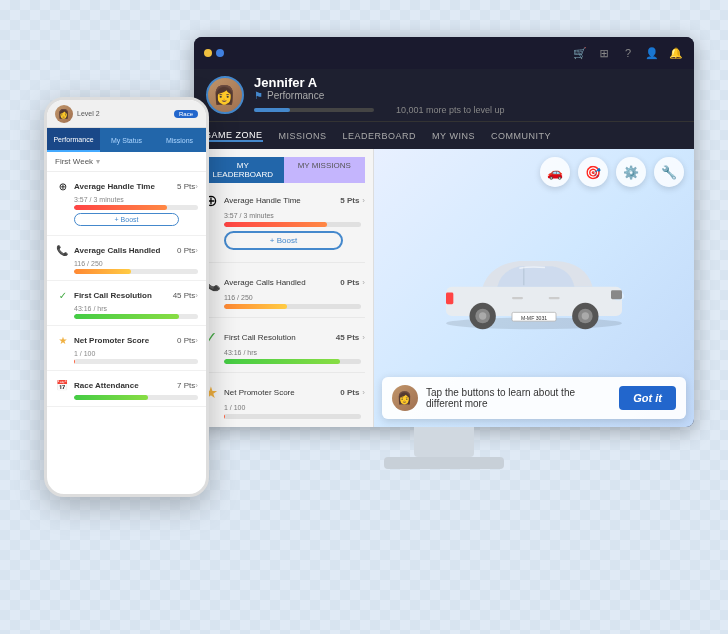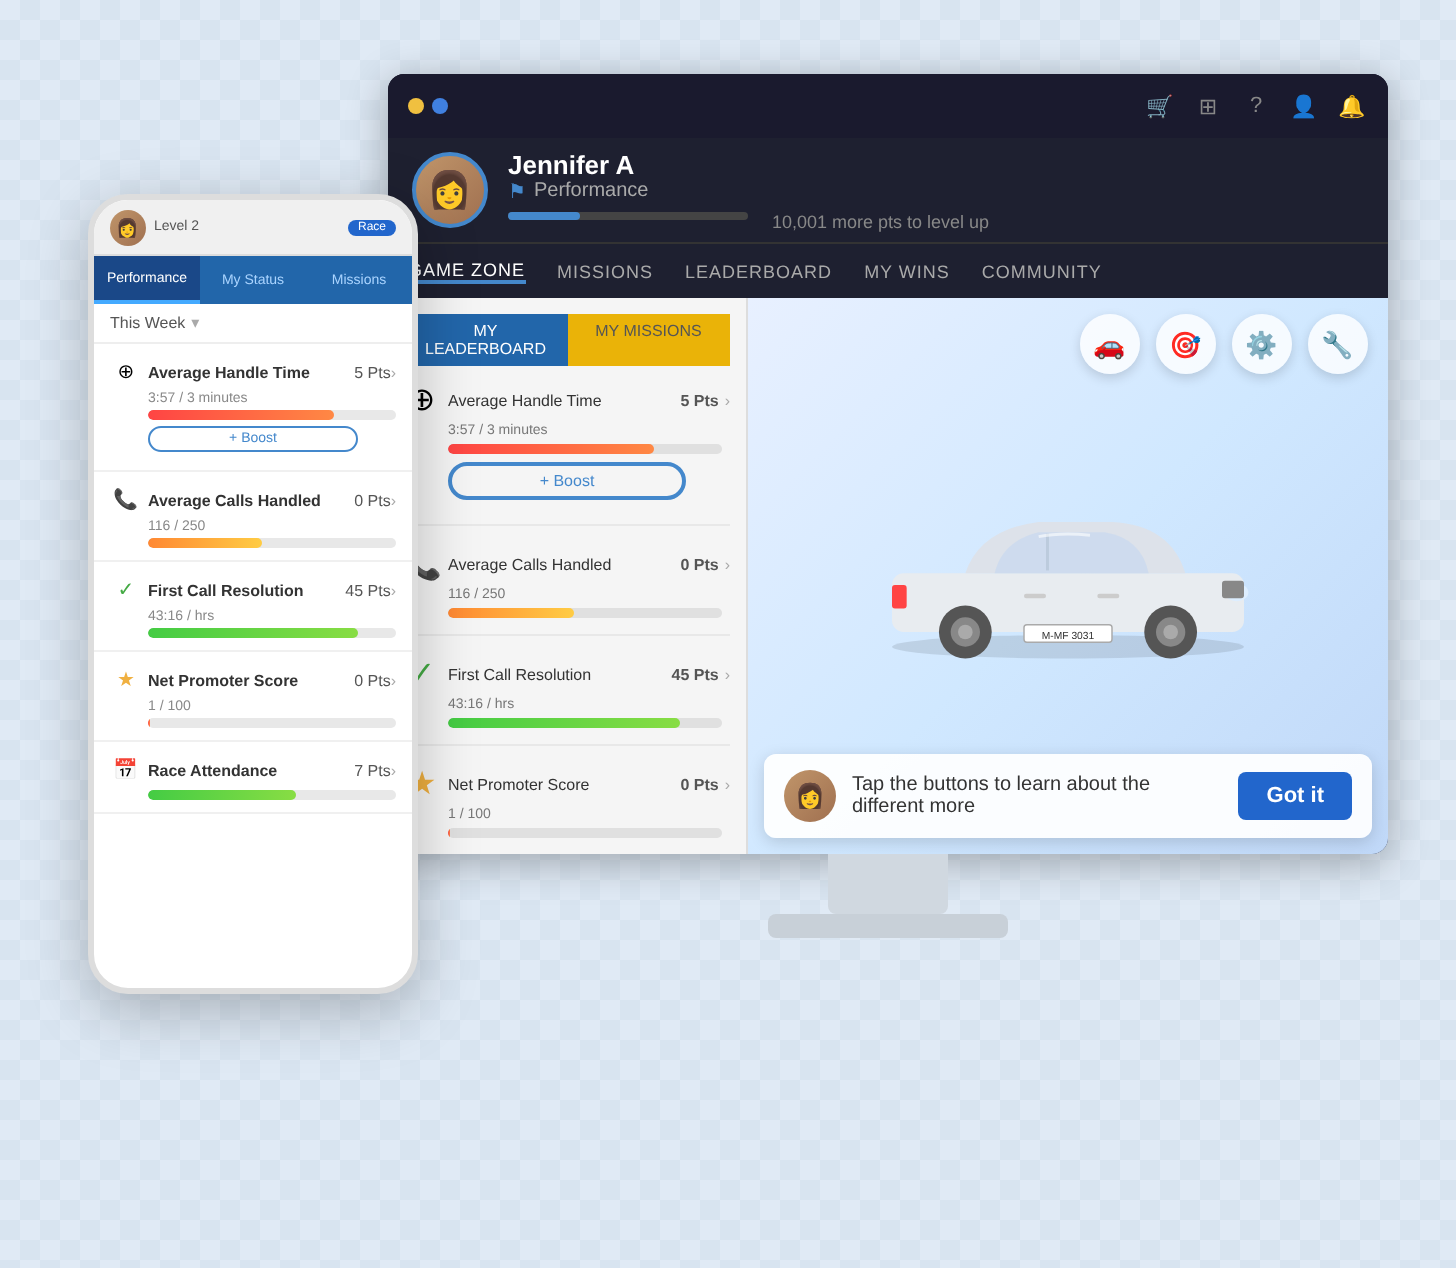--- a/index.html
+++ b/index.html
@@ -113,22 +113,22 @@
       color: #aaaaaa;
       font-size: 10px;
       display: flex;
       align-items: center;
       gap: 4px;
     }
     .rank-flag { color: #4488cc; font-size: 10px; }
     .profile-progress {
       margin-top: 4px;
       display: flex;
-      align-items: flex-start;
-      gap: 12px;
+      align-items: center;
+      gap: 22px;
     }
     .progress-bar-bg {
       width: 120px;
       height: 4px;
       background: #444;
       border-radius: 2px;
     }
     .progress-bar-fill {
       height: 100%;
       width: 30%;
@@ -175,21 +175,21 @@
       display: flex;
       gap: 0;
       margin-bottom: 8px;
     }
     .sub-tab {
       flex: 1;
       padding: 4px 6px;
       font-size: 8px;
       text-align: center;
       cursor: pointer;
-      background: #eab308;
+      background: #c4b5fd;
       color: #555;
     }
     .sub-tab.active {
       background: #2266aa;
       color: #fff;
     }
 
     .metric-item {
       display: flex;
       flex-direction: column;
@@ -321,20 +321,21 @@
     }
     .got-it-btn {
       background: #2266cc;
       color: #fff;
       border: none;
       border-radius: 4px;
       padding: 6px 14px;
       font-size: 11px;
       font-weight: bold;
       cursor: pointer;
+      font-style: italic;
     }
 
     
     .mobile-phone {
       position: absolute;
       left: 30px;
       top: 80px;
       width: 165px;
       height: 400px;
       background: #ffffff;
@@ -649,21 +650,21 @@
       <div class="phone-badge">Race</div>
     </div>
 
     <div class="phone-tabs">
       <div class="phone-tab active">Performance</div>
       <div class="phone-tab">My Status</div>
       <div class="phone-tab">Missions</div>
     </div>
 
     <div class="phone-week-header">
-      <span>This Week</span>
+      <span>First Week</span>
       <span style="color:#aaa;font-size:8px;">▾</span>
     </div>
 
     <div class="phone-metric">
       <div class="phone-metric-header">
         <div class="phone-metric-icon">⊕</div>
         <span class="phone-metric-name">Average Handle Time</span>
         <span class="phone-metric-pts">5 Pts</span>
         <span class="phone-metric-arrow">›</span>
       </div>

